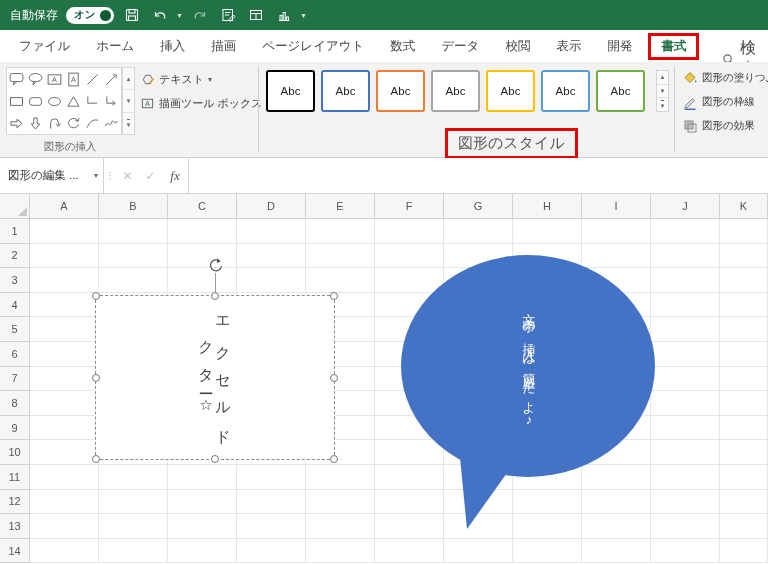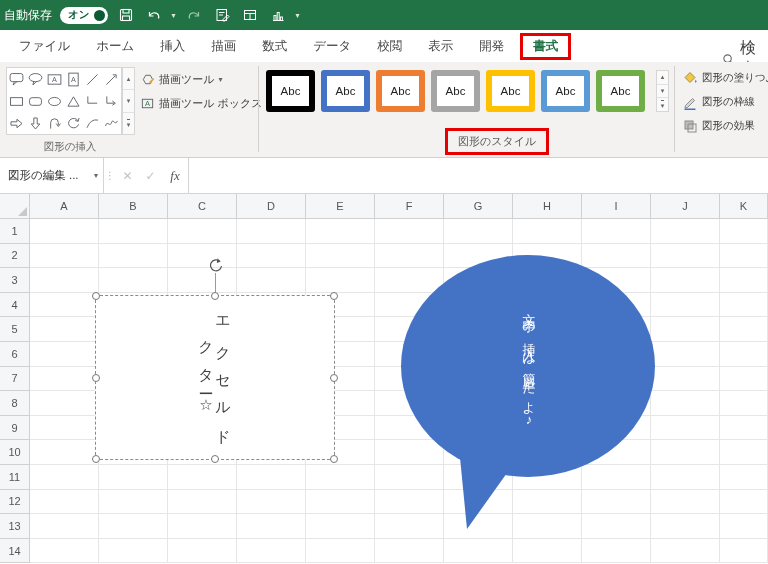--- a/index.html
+++ b/index.html
@@ -1,20 +1,20 @@
 <!DOCTYPE html>
 <html style="--annot: #E60000;"><head>
 <meta charset="utf-8">
 <style>
   * { box-sizing: border-box; margin: 0; padding: 0; }
   html,body { width: 768px; height: 564px; overflow: hidden; }
   body { position: relative; background: #fff; font-family: "Liberation Sans", "DejaVu Sans", sans-serif; color:#333; }
 
   
-  .titlebar { position:absolute; left:0; top:0; width:768px; height:30px; background:#217346; display:flex; align-items:center; gap:8px; padding-left:4px; color:#fff; font-size:12px; }
+  .titlebar { position:absolute; left:0; top:0; width:768px; height:30px; background:#217346; display:flex; align-items:center; gap:8px; padding-left:10px; color:#fff; font-size:12px; }
   .autosave-toggle { display:inline-flex; align-items:center; gap:4px; background:#fff; border-radius:9px; height:17px; padding:1px 3px 1px 8px; color:#0b5c35; font-size:10.5px; font-weight:bold; }
   .autosave-toggle .knob { width:11px; height:11px; border-radius:50%; background:#0b5c35; }
   .qat-btn { width:20px; height:22px; display:flex; align-items:center; justify-content:center; }
   .qat-btn svg { width:16px; height:16px; }
   .qat-caret { font-size:8px; color:#d9e8df; }
   .annot-border { border:3px solid var(--annot,#e60000); }
   .context-label { margin-left:auto; margin-right:46px; padding:3px 13px; font-size:12.5px; white-space:nowrap; }
 
   
   .tabrow { position:absolute; left:0; top:30px; width:664px; height:32px; background:#fff; display:flex; align-items:center; font-size:12.5px; color:#444; padding-left:6px; }
@@ -36,23 +36,23 @@
   .gallery-scroll { position:absolute; left:122px; top:5px; width:13px; height:68px; border:1px solid #d6d6d6; background:#fafafa; display:flex; flex-direction:column; }
   .gsbtn { flex:1; display:flex; align-items:center; justify-content:center; font-size:7px; color:#666; border-bottom:1px solid #e2e2e2; }
   .gsbtn:last-child { border-bottom:none; }
   .more-line { display:inline-block; border-top:1px solid #666; padding-top:1px; line-height:1; }
 
   .ribbon-btn { position:absolute; display:flex; align-items:center; gap:4px; font-size:11px; color:#3b3b3b; white-space:nowrap; height:22px; }
   .ribbon-btn svg { width:15px; height:15px; flex:none; }
   .caret { font-size:8px; color:#666; }
 
   .style-gallery { position:absolute; left:266px; top:8px; display:flex; gap:6px; }
-  .style-box { width:49px; height:42px; background:#fff; border:6px solid #404040; border-radius:3px; display:flex; align-items:center; justify-content:center; font-size:11.5px; color:#222; }
+  .style-box { width:49px; height:42px; background:#fff; border:2px solid #404040; border-radius:3px; display:flex; align-items:center; justify-content:center; font-size:11.5px; color:#222; }
   .style-scroll { position:absolute; left:656px; top:8px; width:13px; height:42px; border:1px solid #d6d6d6; background:#fafafa; display:flex; flex-direction:column; }
-  .styles-label-annot { position:absolute; left:445px; top:66px; padding:3px 10px; font-size:11px; color:#555; border:3px solid var(--annot,#e60000); background:transparent; white-space:nowrap; }
+  .styles-label-annot { position:absolute; left:445px; top:66px; padding:3px 10px; font-size:15px; color:#555; border:3px solid var(--annot,#e60000); background:transparent; white-space:nowrap; }
 
   .fmt-btn { position:absolute; left:682px; display:flex; align-items:center; gap:4px; font-size:10.5px; color:#3b3b3b; white-space:nowrap; height:22px; width:86px; overflow:hidden; }
   .fmt-btn svg { width:16px; height:16px; flex:none; }
 
   
   .formulabar { position:absolute; left:0; top:158px; width:768px; height:36px; background:#fff; border-bottom:1px solid #d4d4d4; display:flex; align-items:stretch; font-size:11.5px; }
   .namebox { width:104px; display:flex; align-items:center; padding-left:8px; border-right:1px solid #d4d4d4; position:relative; color:#333; }
   .namebox .caret { position:absolute; right:5px; }
   .fb-handle { width:12px; display:flex; align-items:center; justify-content:center; color:#b8b8b8; font-size:10px; }
   .fb-btn { width:23px; display:flex; align-items:center; justify-content:center; font-size:12px; color:#c2c2c2; }
@@ -145,20 +145,21 @@
   </span>
   <span class="qat-caret">▾</span>
 </div>
 
 <div class="tabrow">
 
 <span class="tab">ファイル</span>
     <span class="tab">ホーム</span>
     <span class="tab">挿入</span>
     <span class="tab">描画</span>
+    <span class="tab">ページレイアウト</span>
     <span class="tab">数式</span>
     <span class="tab">データ</span>
     <span class="tab">校閲</span>
     <span class="tab">表示</span>
     <span class="tab">開発</span>
     <span class="tab selected">書式</span>
   </div>
 <div class="searchbox" style="position:absolute; top:38px; right:0;">
   <svg viewBox="0 0 14 14">
       <g stroke="#666" fill="none" stroke-width="1.2">
@@ -314,21 +315,21 @@
       </span>
   </div>
 
   <div class="ribbon-btn" style="left:140px; top:6px;">
     <svg viewBox="0 0 16 16">
         <g stroke="#5f6368" fill="none" stroke-width="1">
           <path d="M3.5 8 L6 3.5 L11 3.5 L13.5 8 L11 12.5 L6 12.5 Z"></path>
           <path d="M9.5 11 L14 6.5 L15.2 7.7 L10.7 12.2 Z" fill="#e8a33d" stroke="none"></path>
         </g>
       </svg>
-    <span>描画ツール</span>
+    <span>テキスト</span>
     <span class="caret">▾</span>
   </div>
   <div class="ribbon-btn" style="left:140px; top:30px;">
     <svg viewBox="0 0 16 16">
         <g stroke="#5f6368" fill="none" stroke-width="1">
           <rect x="2.5" y="3.5" width="11" height="9"></rect>
         </g>
         <text x="8" y="10.8" style="fill:#2e7d4f;font-size:8px;text-anchor:middle;">A</text>
       </svg>
     <span>描画ツール ボックス</span>

